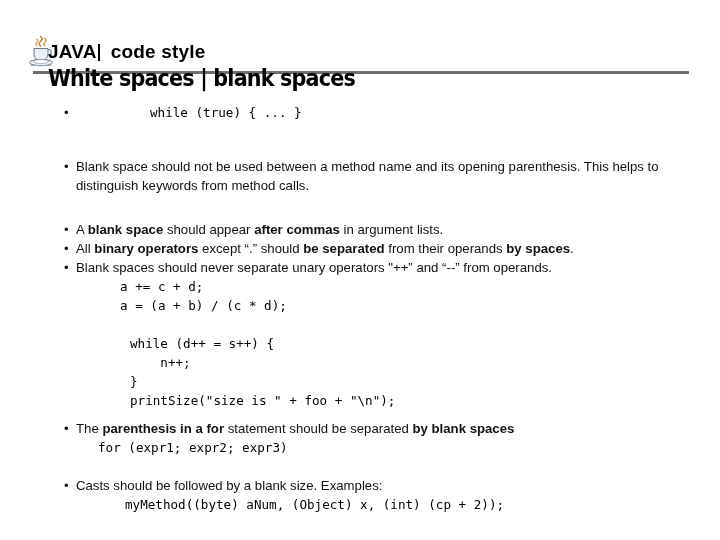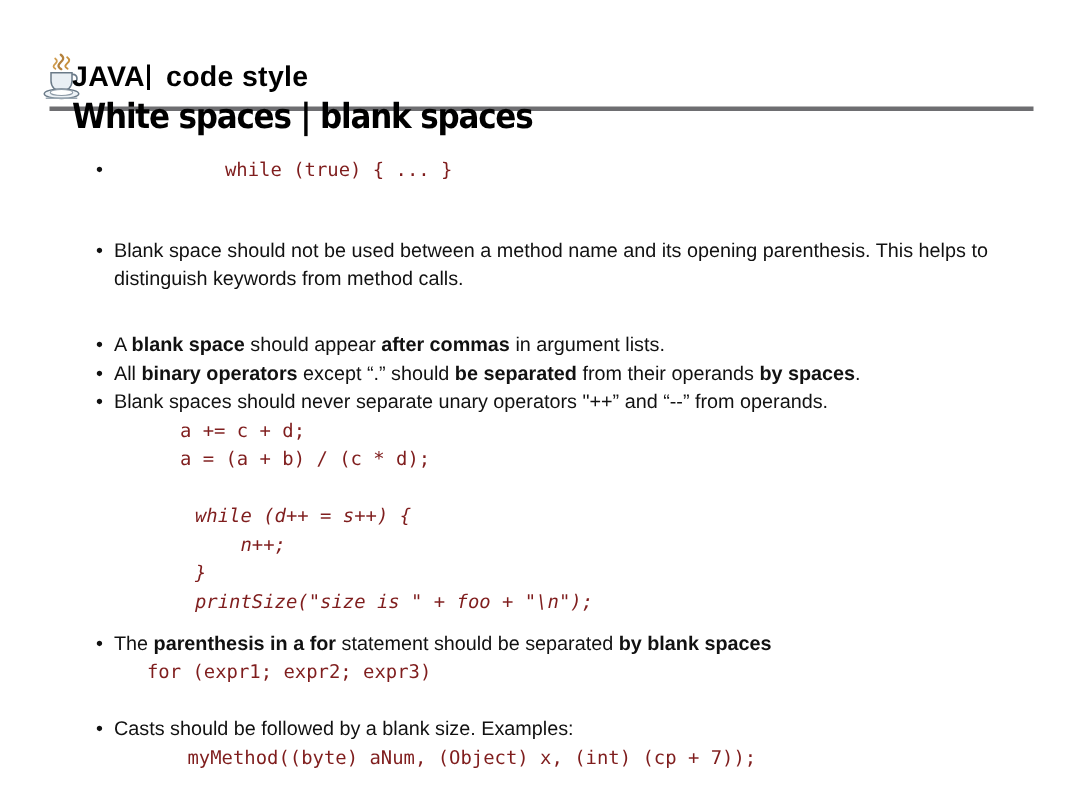--- a/index.html
+++ b/index.html
@@ -106,26 +106,26 @@
     left: 64px;
     top: 0;
   }
   .bullet b {
     font-weight: bold;
   }
   .code {
     font-family: "DejaVu Sans Mono", monospace;
     font-size: 12.6px;
     line-height: 19px;
-    color: #7f1d1d;
+    color: #000000;
     white-space: pre;
   }
   .code.i1 { padding-left: 150px; }
   .code.i2 { padding-left: 120px; }
-  .code.i3 { padding-left: 130px; font-style: italic; }
+  .code.i3 { padding-left: 130px; }
   .code.i4 { padding-left: 98px; }
   .code.i5 { padding-left: 125px; }
 </style>
 </head>
 <body>
 
 <div id="slide-header">
 
   <span id="java-logo">
     <svg width="30" height="34" viewBox="0 0 30 34" xmlns="http://www.w3.org/2000/svg">
@@ -206,16 +206,16 @@
       <span class="runs"><span>The </span><b>parenthesis in a for</b><span> statement should be separated </span><b>by blank spaces</b></span>
     </div>
     <div class="code i4">for (expr1; expr2; expr3)</div>
   </div>
 
   <div class="block" style="top:420px">
     <div class="bullet">
       <span class="dot">•</span>
       <span class="runs"><span>Casts should be followed by a blank size. Examples:</span></span>
     </div>
-    <div class="code i5">myMethod((byte) aNum, (Object) x, (int) (cp + 7));</div>
+    <div class="code i5">myMethod((byte) aNum, (Object) x, (int) (cp + 2));</div>
   </div>
 
 </div>
 
 </body></html>

